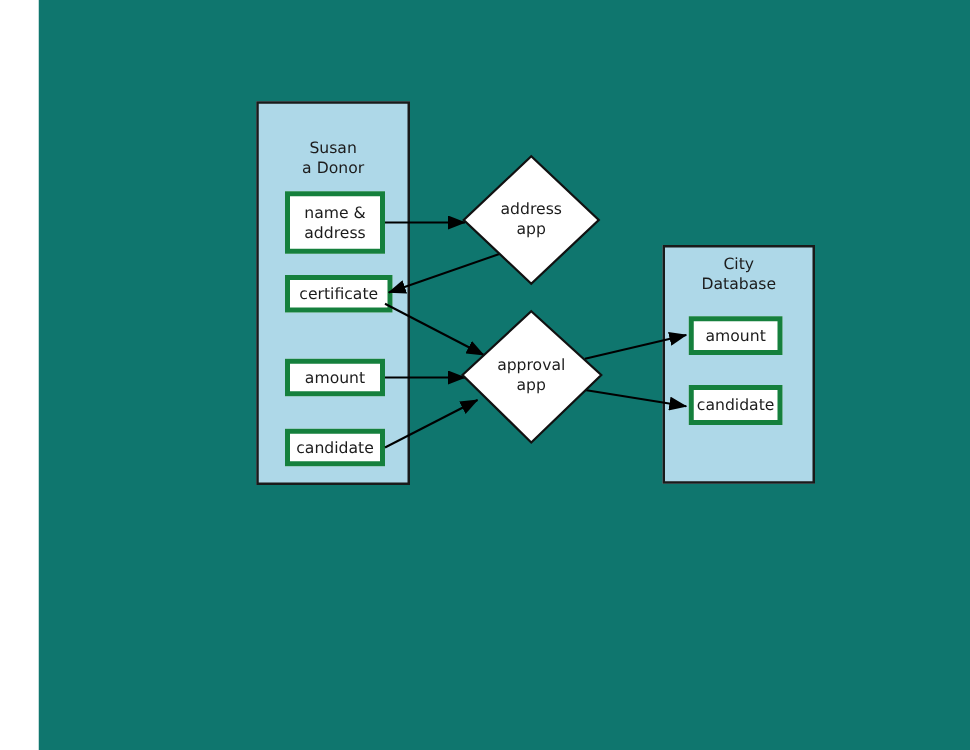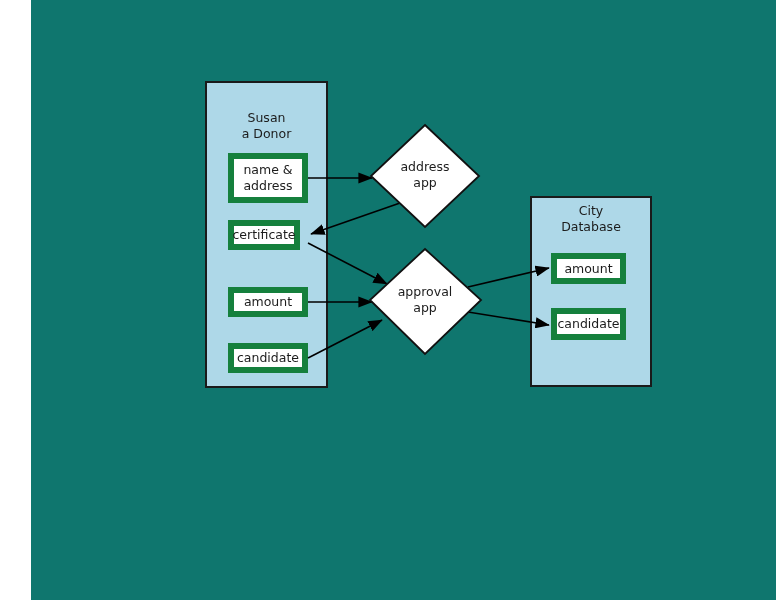--- a/index.html
+++ b/index.html
@@ -39,21 +39,21 @@
     width: 100%;
     text-align: center;
     font-size: 12.5px;
     color: #1c1c1c;
     line-height: 16px;
     white-space: pre-line;
   }
   .node-box {
     position: absolute;
     background: #ffffff;
-    border: 6px solid #15803d;
+    border: 4px solid #15803d;
     box-sizing: border-box;
     display: flex;
     align-items: center;
     justify-content: center;
     text-align: center;
     font-size: 12.5px;
     color: #1c1c1c;
     line-height: 16px;
     white-space: pre-line;
   }
@@ -73,21 +73,21 @@
 <div id="canvas">
 
   <div class="panel" style="left:174px; top:81px; width:123px; height:307px;">
   </div>
   <div class="panel-title" style="left:174px; top:110px; width:123px;">Susan
 a Donor</div>
 
   <div class="node-box" style="left:197px; top:153px; width:80px; height:50px;">name &amp;
 address</div>
 
-  <div class="node-box" style="left:197px; top:220px; width:72px; height:30px;">certificate</div>
+  <div class="node-box" style="left:197px; top:220px; width:86px; height:30px;">certificate</div>
 
   <div class="node-box" style="left:197px; top:287px; width:80px; height:30px;">amount</div>
 
   <div class="node-box" style="left:197px; top:343px; width:80px; height:30px;">candidate</div>
 
   <div class="panel" style="left:499px; top:196px; width:122px; height:191px;">
   </div>
   <div class="panel-title" style="left:499px; top:203px; width:122px;">City
 Database</div>
 

